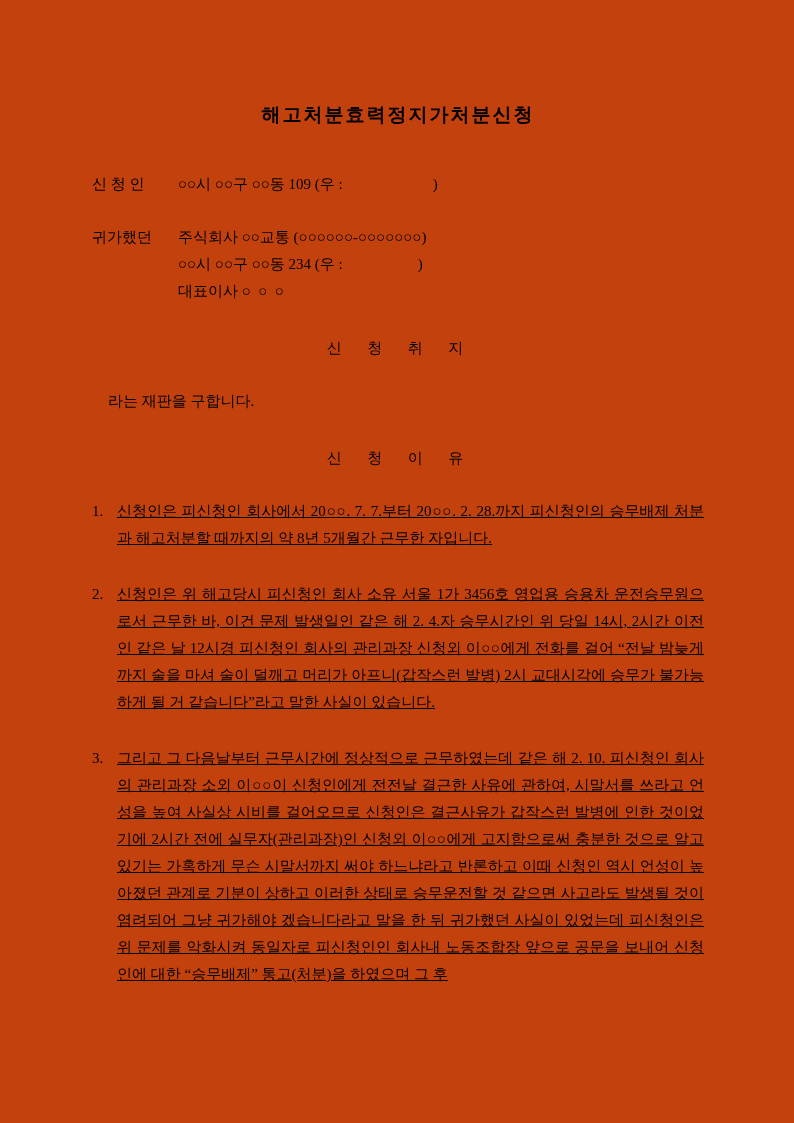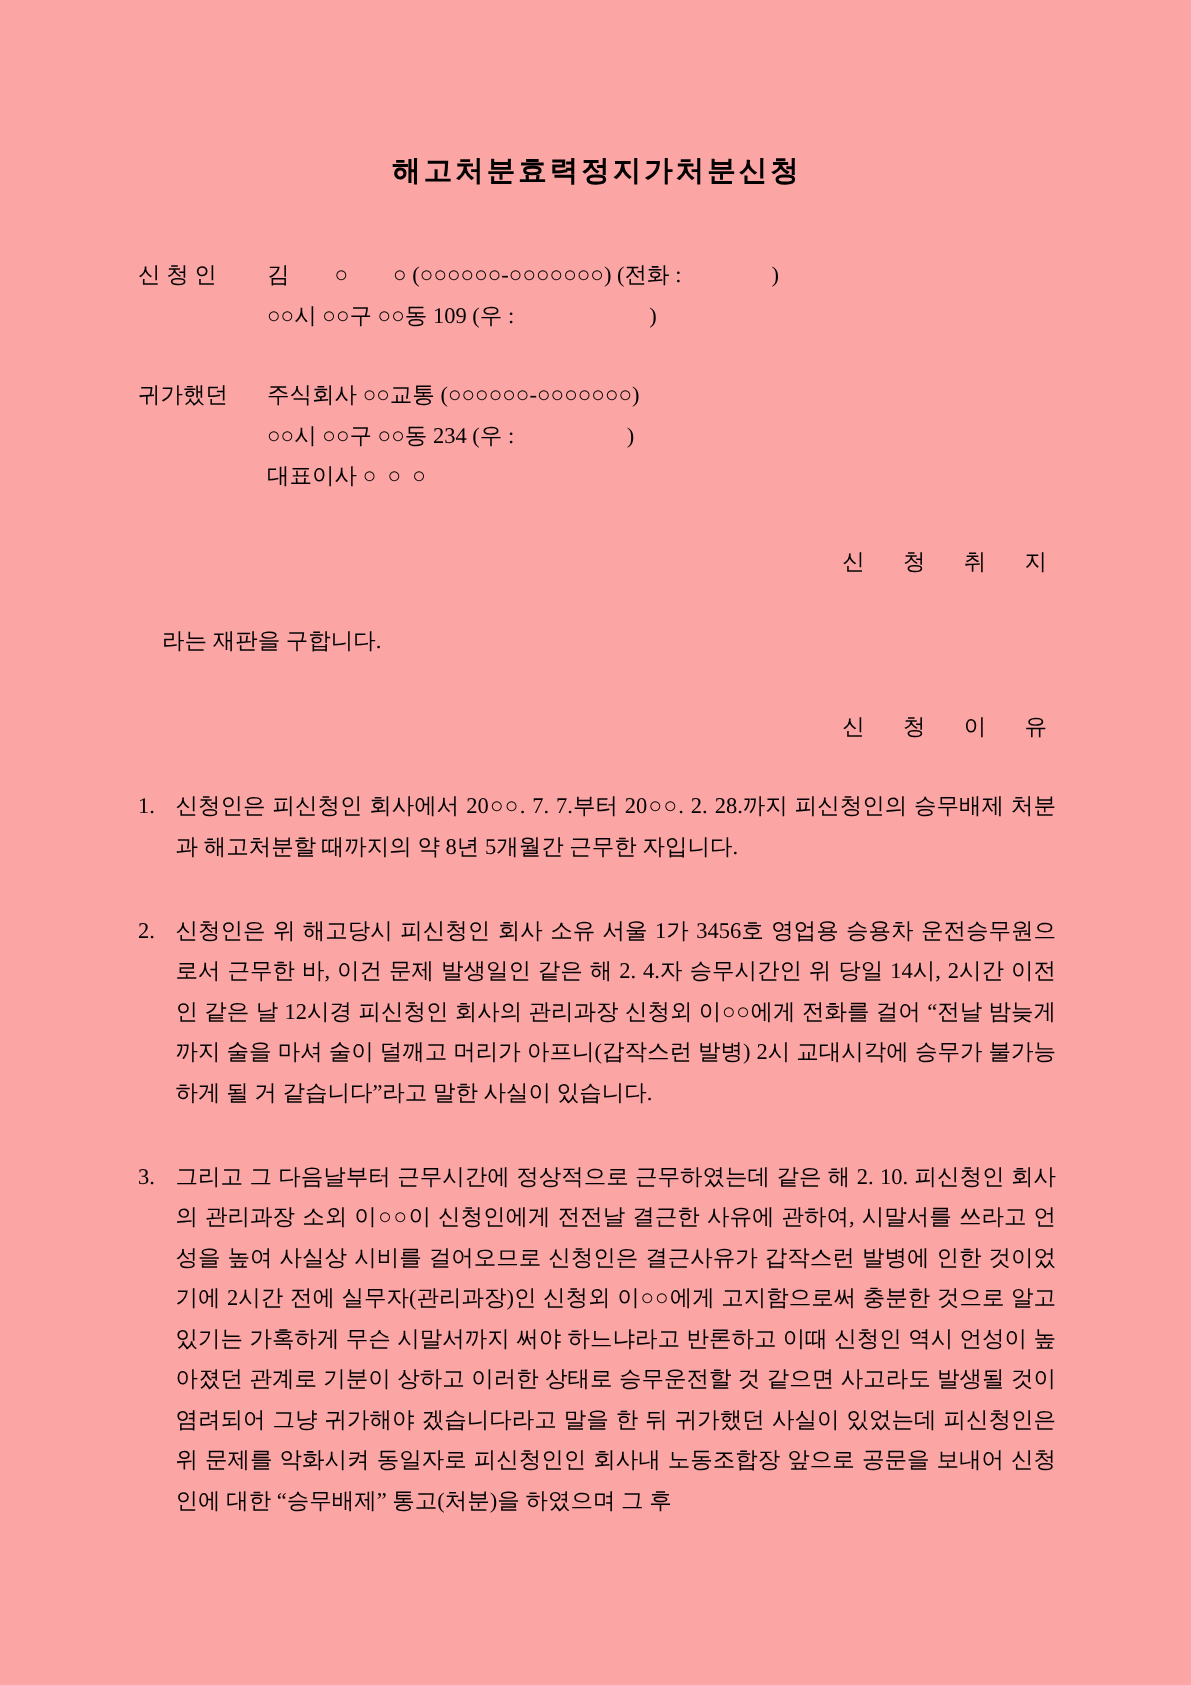--- a/index.html
+++ b/index.html
@@ -6,21 +6,21 @@
     margin: 0;
     padding: 0;
     background: #ffffff;
   }
   .page {
     position: relative;
     width: 794px;
     height: 1123px;
     margin: 0 auto;
     box-sizing: border-box;
-    background: #fca5a5;
+    background: #c2410c;
     padding: 103px 90px 40px 92px;
     font-family: "Liberation Serif", "DejaVu Serif", serif;
     color: #000000;
     font-size: 15px;
     line-height: 27px;
     overflow: hidden;
   }
   .doc-title {
     text-align: center;
     font-weight: bold;
@@ -40,21 +40,21 @@
     flex-shrink: 0;
     white-space: pre-wrap;
   }
   .party-content {
     flex: 1;
   }
   .party-line {
     white-space: pre-wrap;
   }
   .section-heading {
-    text-align: right;
+    text-align: center;
     letter-spacing: 6px;
     margin: 30px 0 26px 0;
     white-space: pre-wrap;
   }
   .para {
     text-align: justify;
     text-indent: 1.1em;
     margin: 0;
   }
   .closing-line {
@@ -66,33 +66,33 @@
     align-items: flex-start;
     margin-bottom: 29px;
   }
   .reason-num {
     width: 25px;
     flex-shrink: 0;
   }
   .reason-text {
     flex: 1;
     text-align: justify;
+    text-decoration: underline;
   }
 </style>
 </head>
 <body>
 
 <div class="page">
 
   <h1 class="doc-title">해고처분효력정지가처분신청</h1>
 
   <div class="party-block">
     <div class="party-label">신 청 인</div>
     <div class="party-content">
-      <div class="party-line">김　　○　　○ (○○○○○○-○○○○○○○) (전화 :　　　　)</div>
       <div class="party-line">○○시 ○○구 ○○동 109 (우 :　　　　　　)</div>
     </div>
   </div>
 
   <div class="party-block">
     <div class="party-label">귀가했던</div>
     <div class="party-content">
       <div class="party-line">주식회사 ○○교통 (○○○○○○-○○○○○○○)</div>
       <div class="party-line">○○시 ○○구 ○○동 234 (우 :　　　　　)</div>
       <div class="party-line">대표이사 ○  ○  ○</div>

